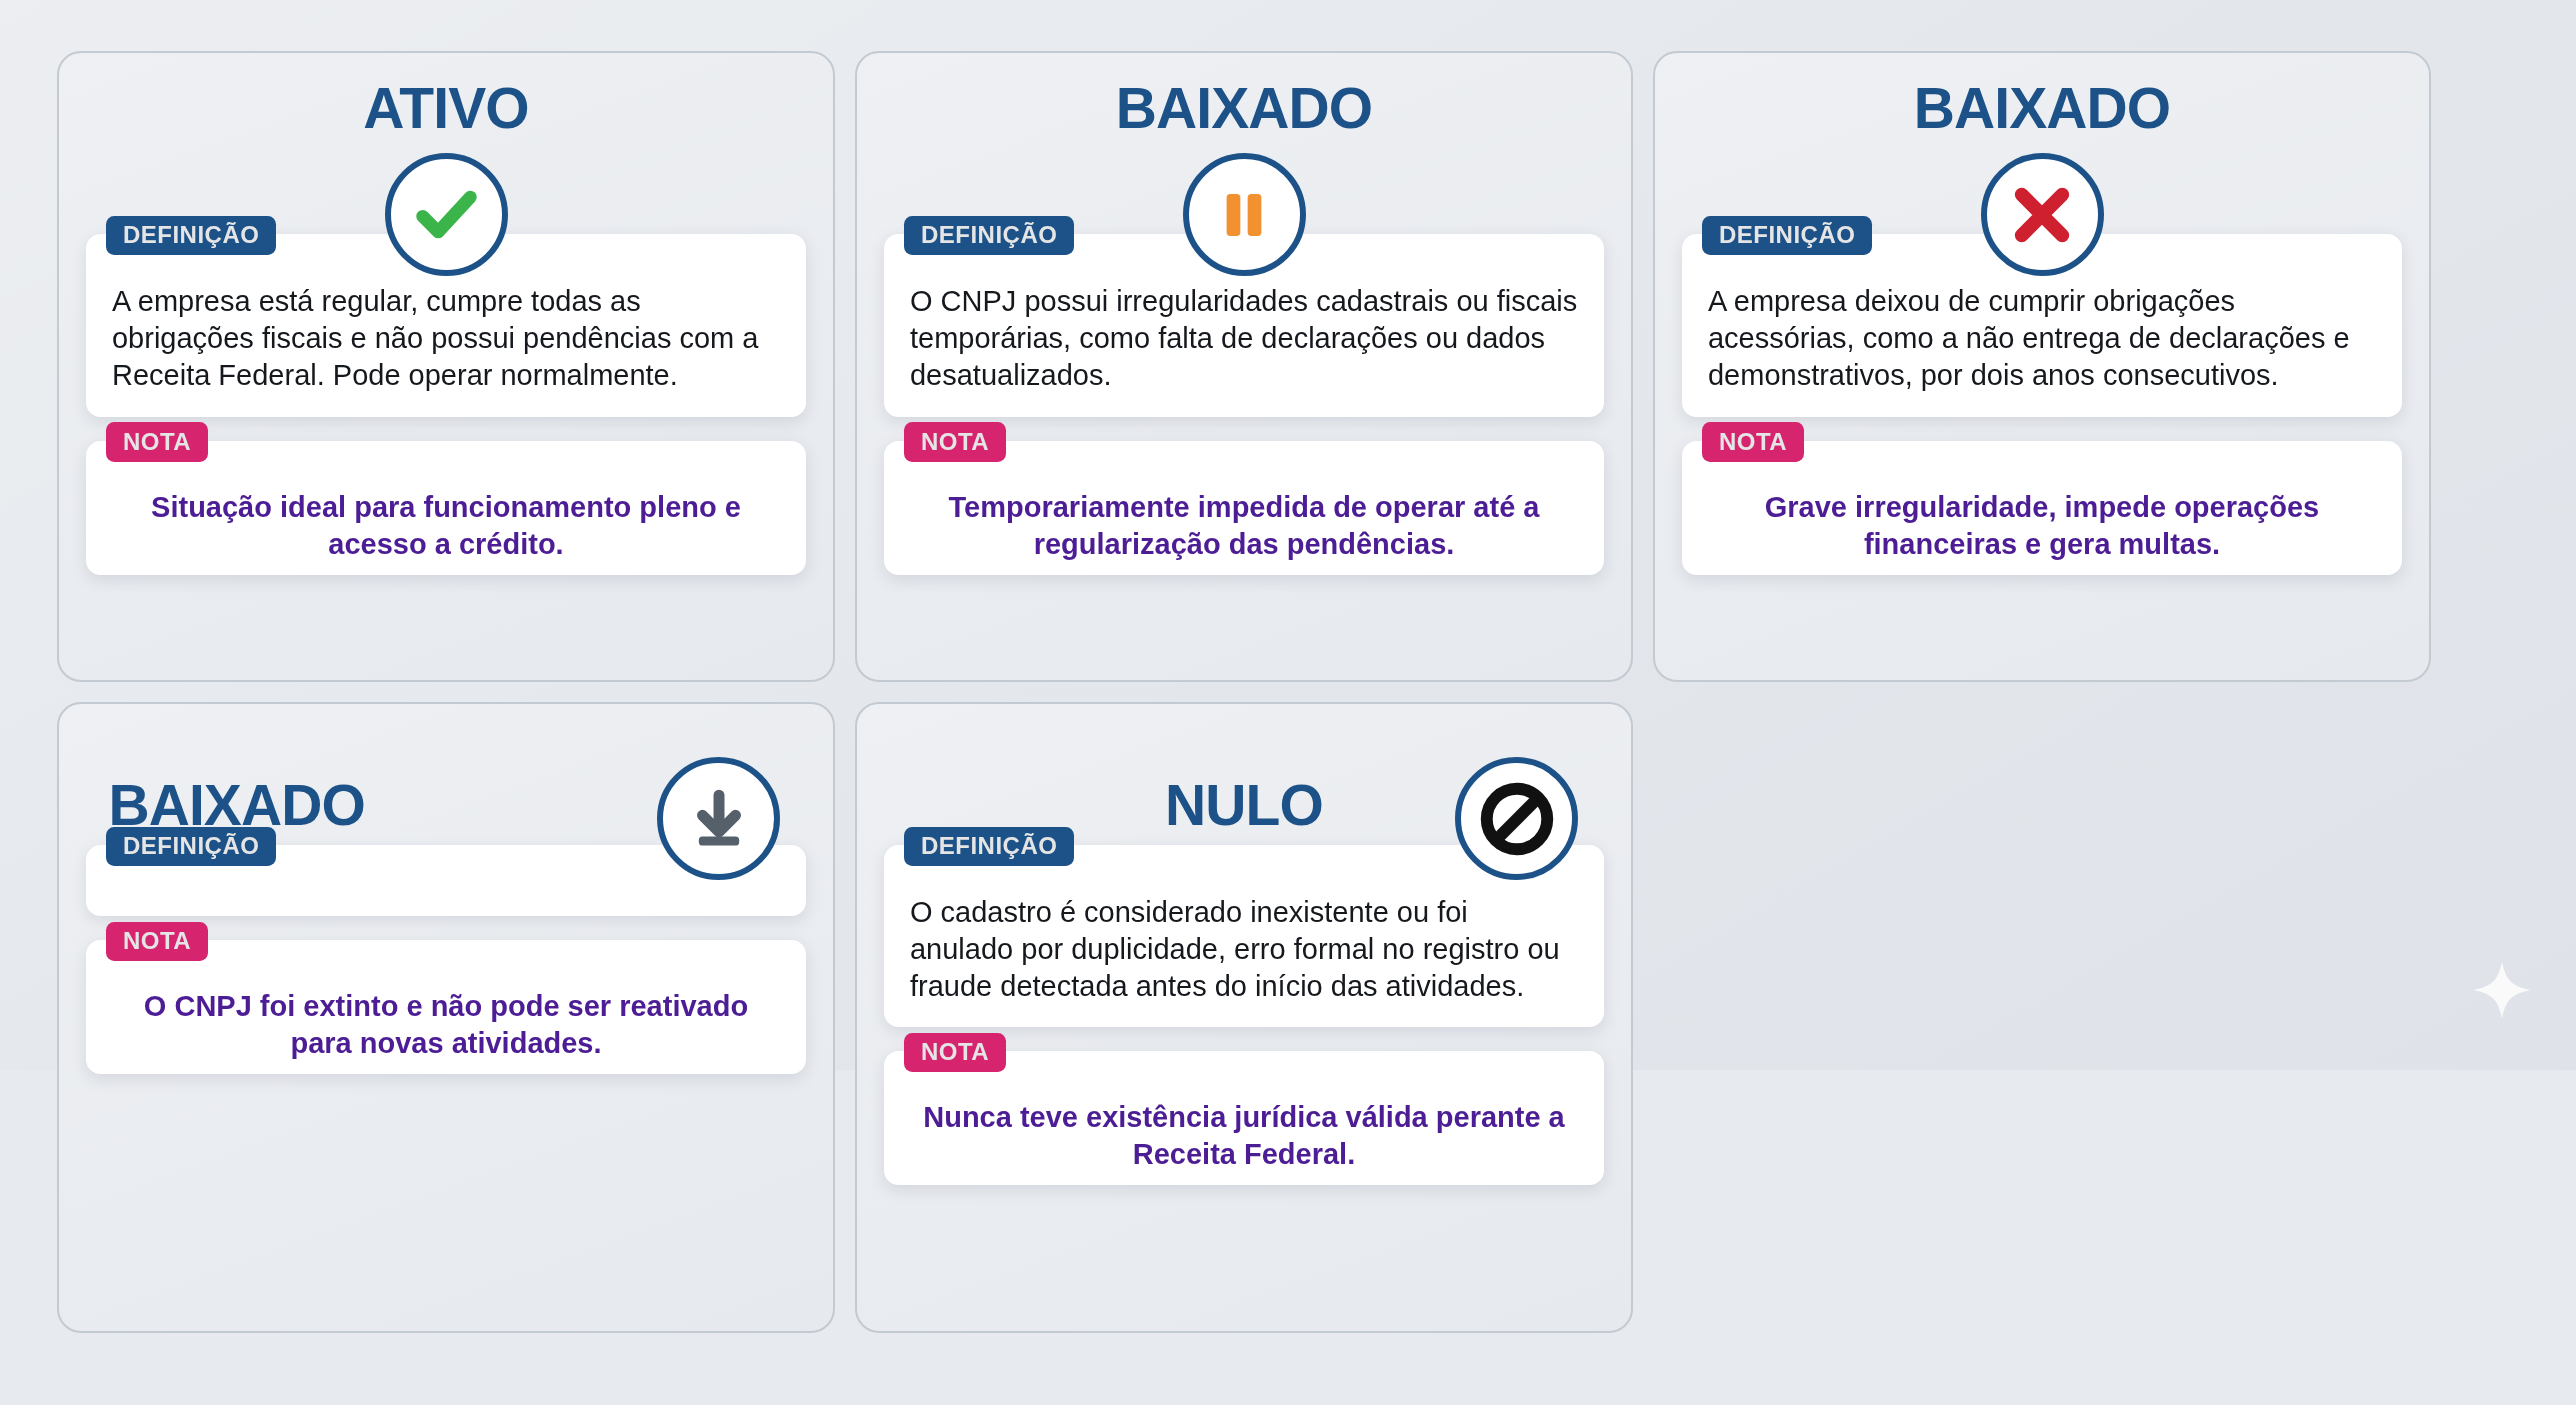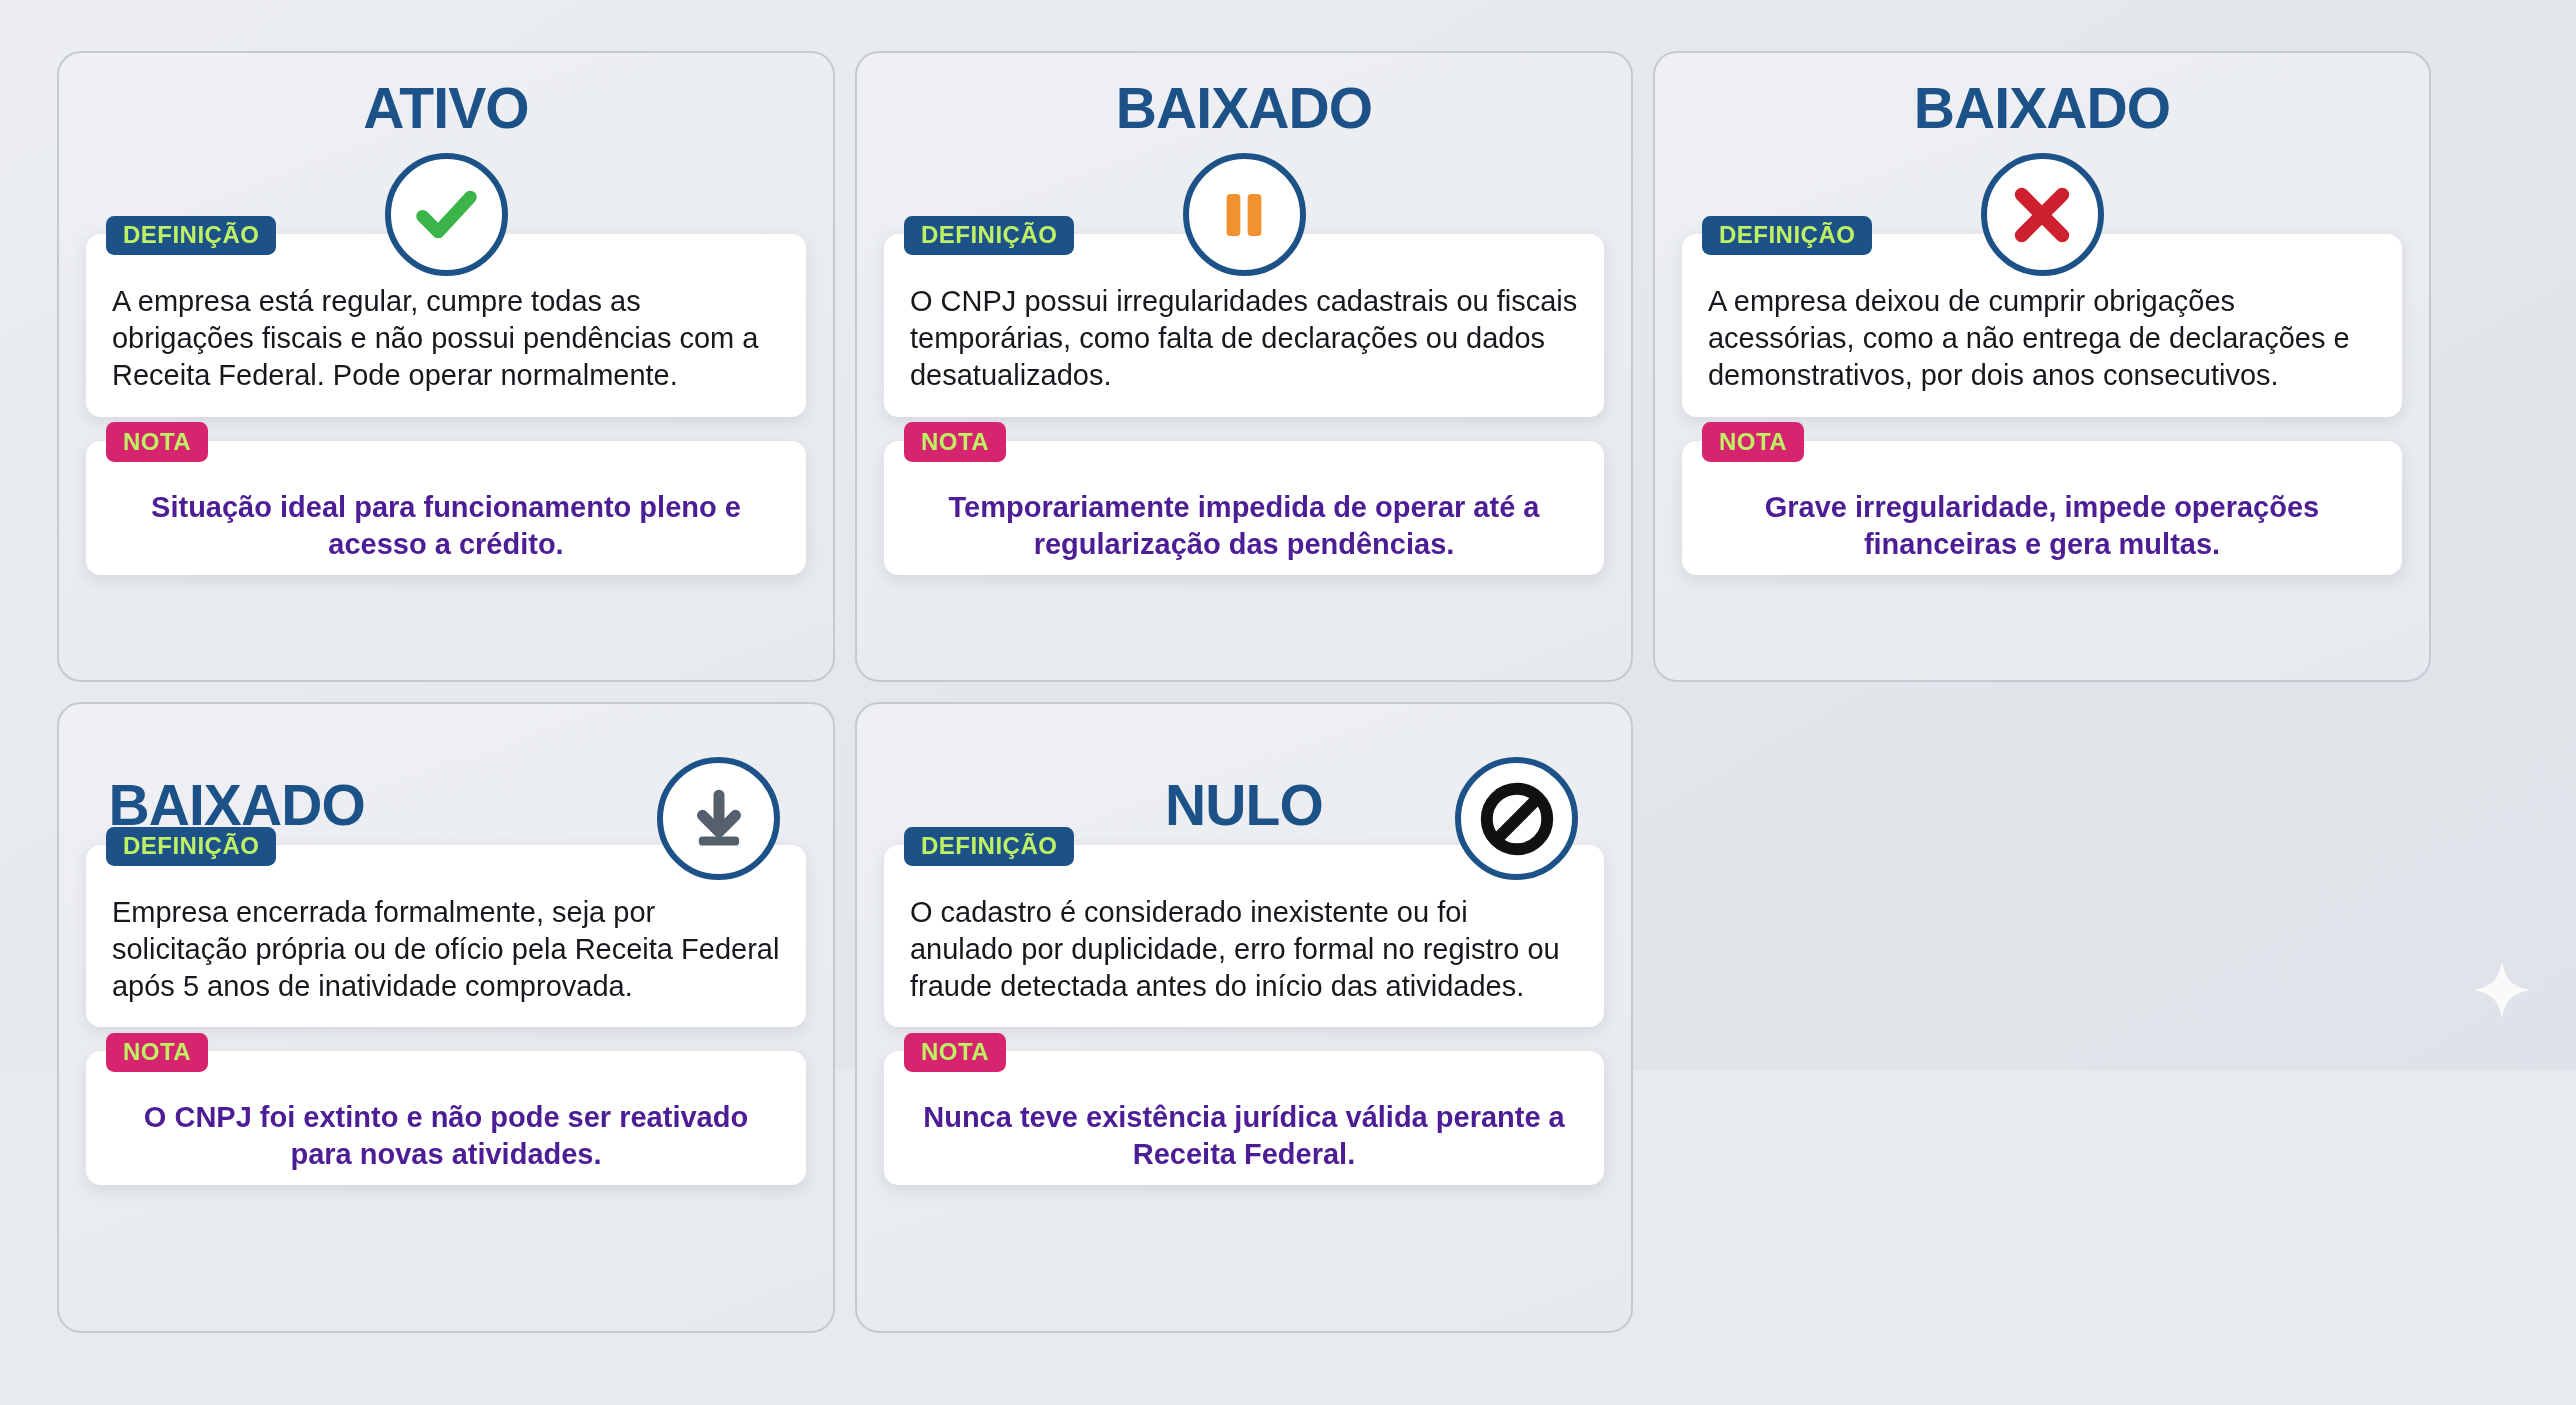--- a/index.html
+++ b/index.html
@@ -99,21 +99,21 @@
     margin-top: 24px;
     padding-top: 48px;
     padding-bottom: 12px;
   }
 
   .tag {
     position: absolute;
     top: -18.3px;
     left: 20px;
     border-radius: 8.2px;
-    color: #bef264;
+    color: #e5e5e5;
     font-size: 24px;
     font-weight: bold;
     letter-spacing: 0.5px;
     padding: 7.3px 16.5px 8.2px 16.5px;
     line-height: 1;
   }
   .tag.def-tag { background: #1d5289; }
   .tag.note-tag { background: #d6246e; }
 
   .body-text {
@@ -201,21 +201,20 @@
       <div class="card-title with-side">BAIXADO</div>
       <div class="icon-wrap icon-right">
         <svg width="66" height="66" viewBox="0 0 72 72">
           <path d="M36 10 L36 42" stroke="#55606b" stroke-width="12" stroke-linecap="round" fill="none"></path>
           <path d="M18 32 L36 50 L54 32" fill="none" stroke="#55606b" stroke-width="12" stroke-linecap="round" stroke-linejoin="round"></path>
           <rect x="14" y="55" width="44" height="10" rx="4" fill="#55606b"></rect>
         </svg>
       </div>
       <div class="panel def no-overlap">
         <span class="tag def-tag">DEFINIÇÃO</span>
-        <div class="body-text">Empresa encerrada formalmente, seja por solicitação própria ou de ofício pela Receita Federal após 5 anos de inatividade comprovada.</div>
       </div>
       <div class="panel note">
         <span class="tag note-tag">NOTA</span>
         <div class="note-text">O CNPJ foi extinto e não pode ser reativado para novas atividades.</div>
       </div>
     </div>
 
     <div class="card tall">
       <div class="card-title with-side" style="text-align:center;padding-left:0;">NULO</div>
       <div class="icon-wrap icon-right">

